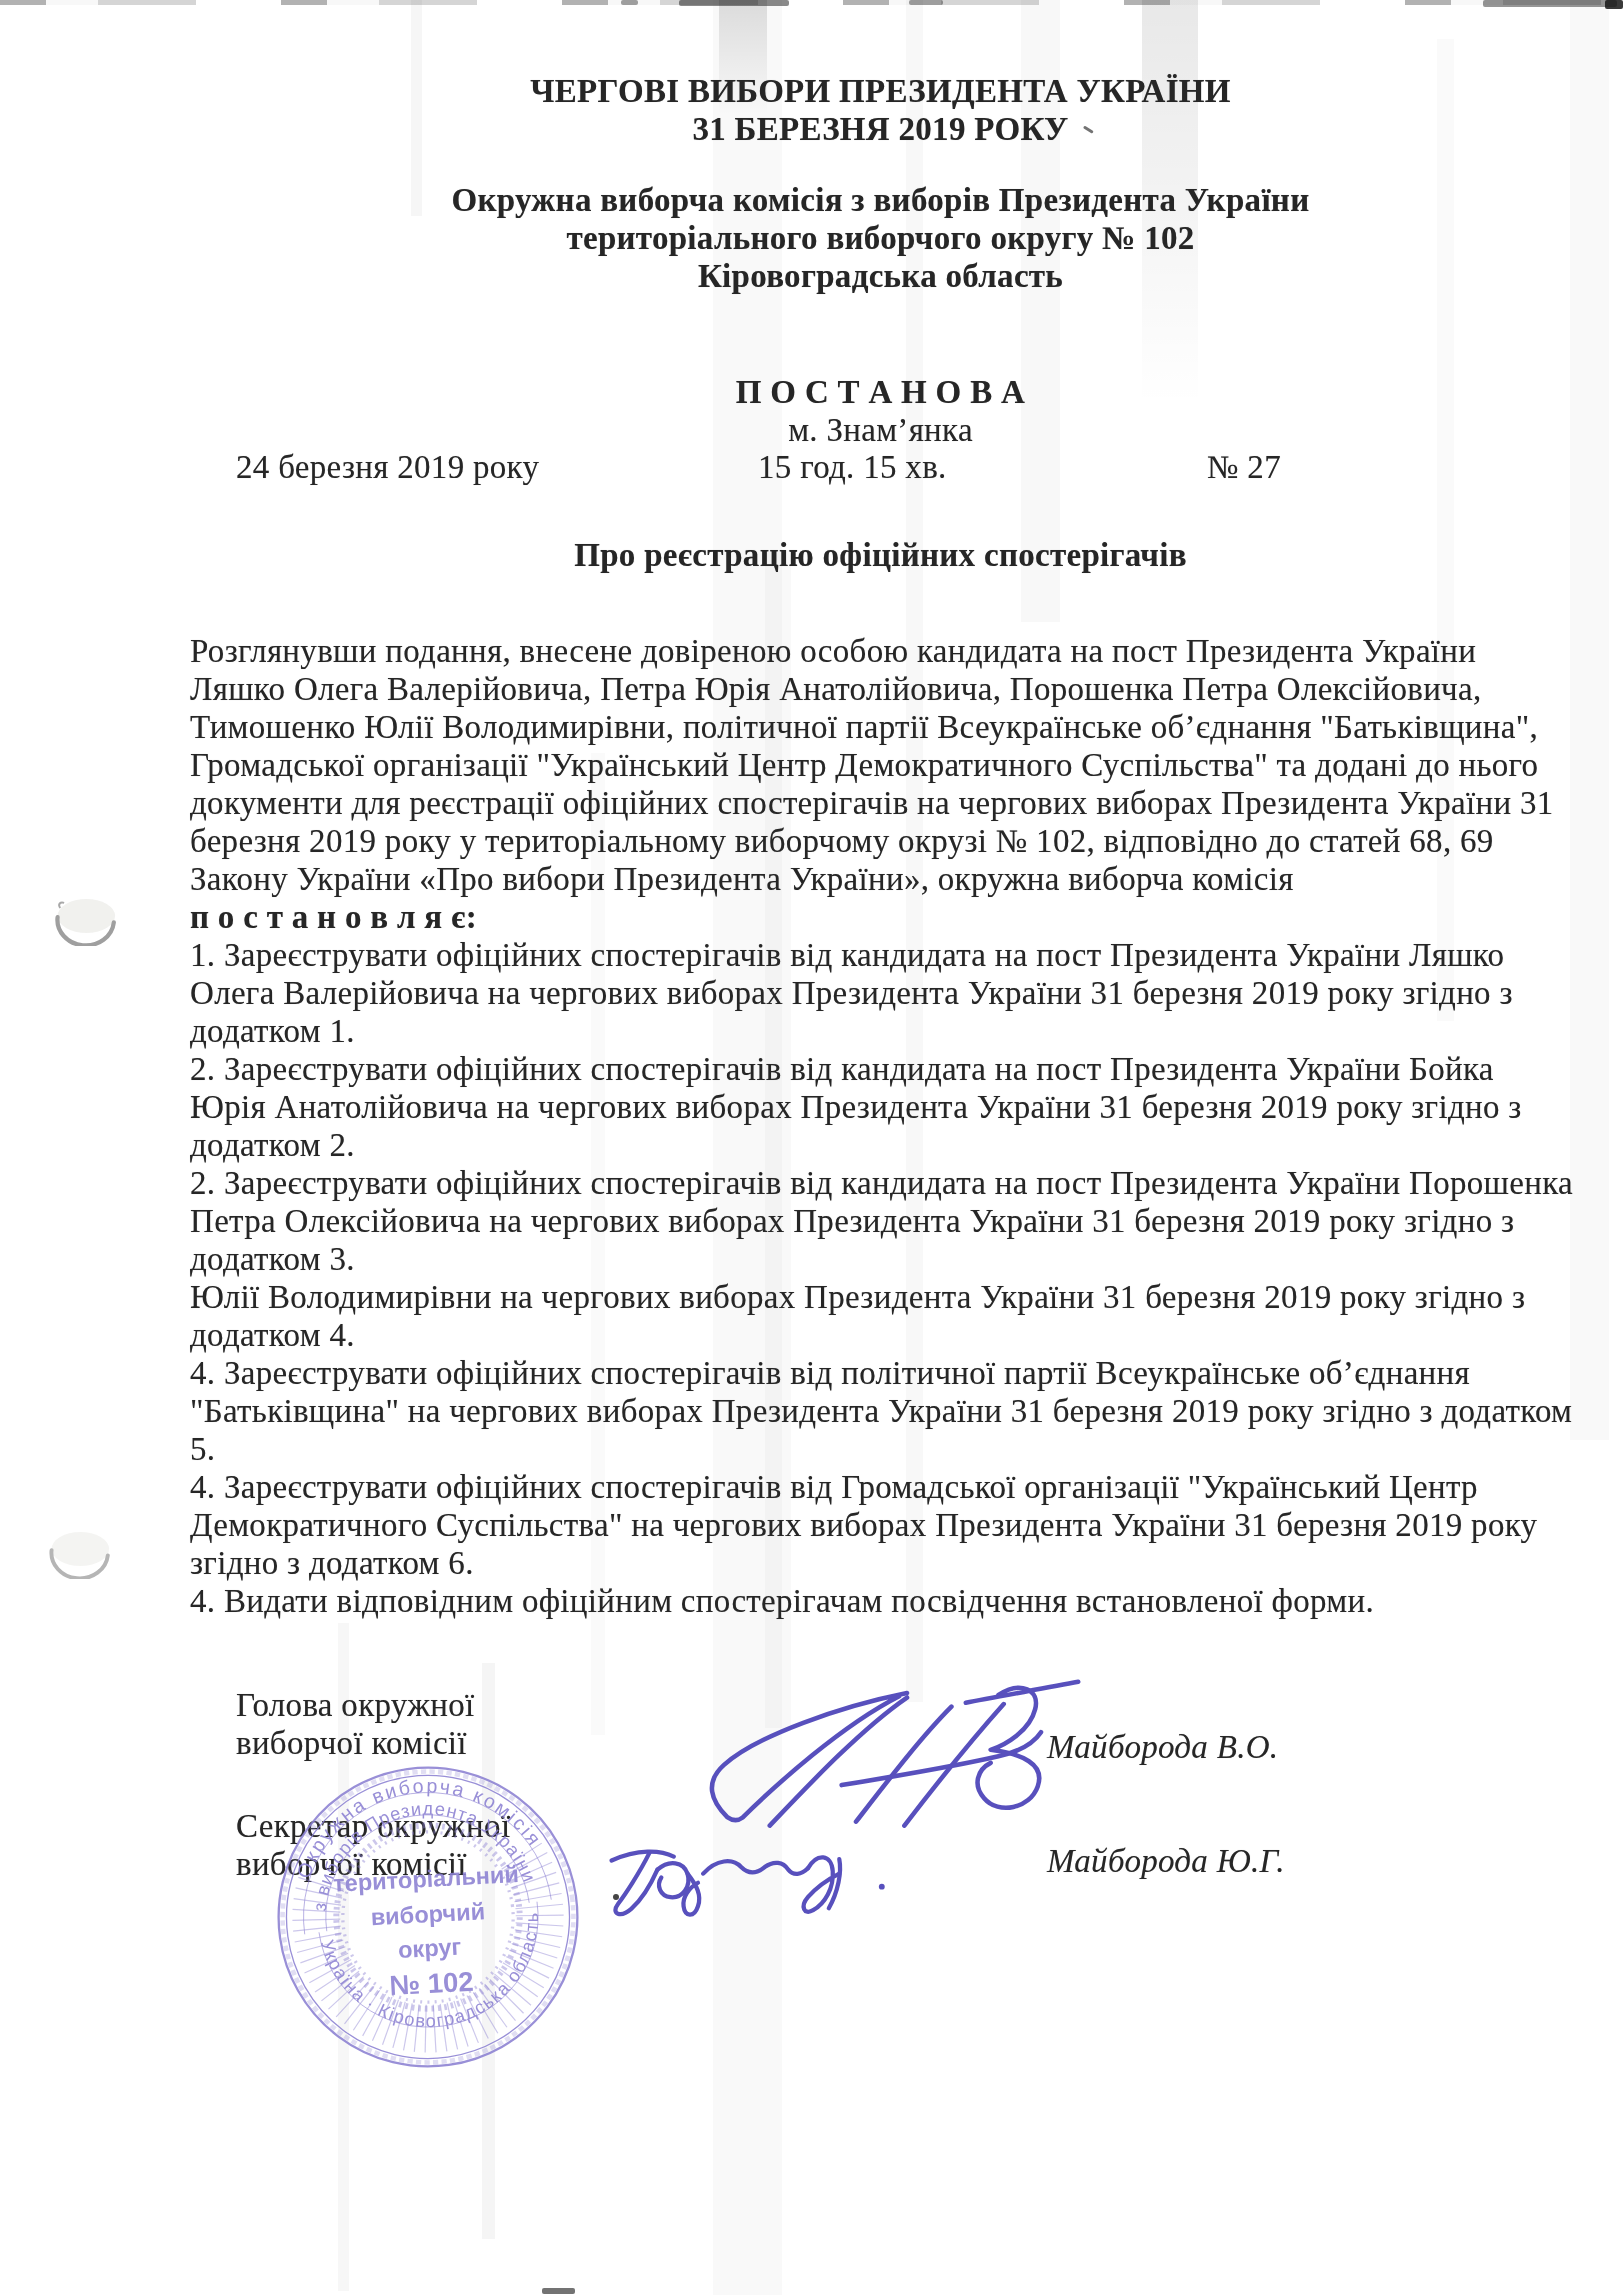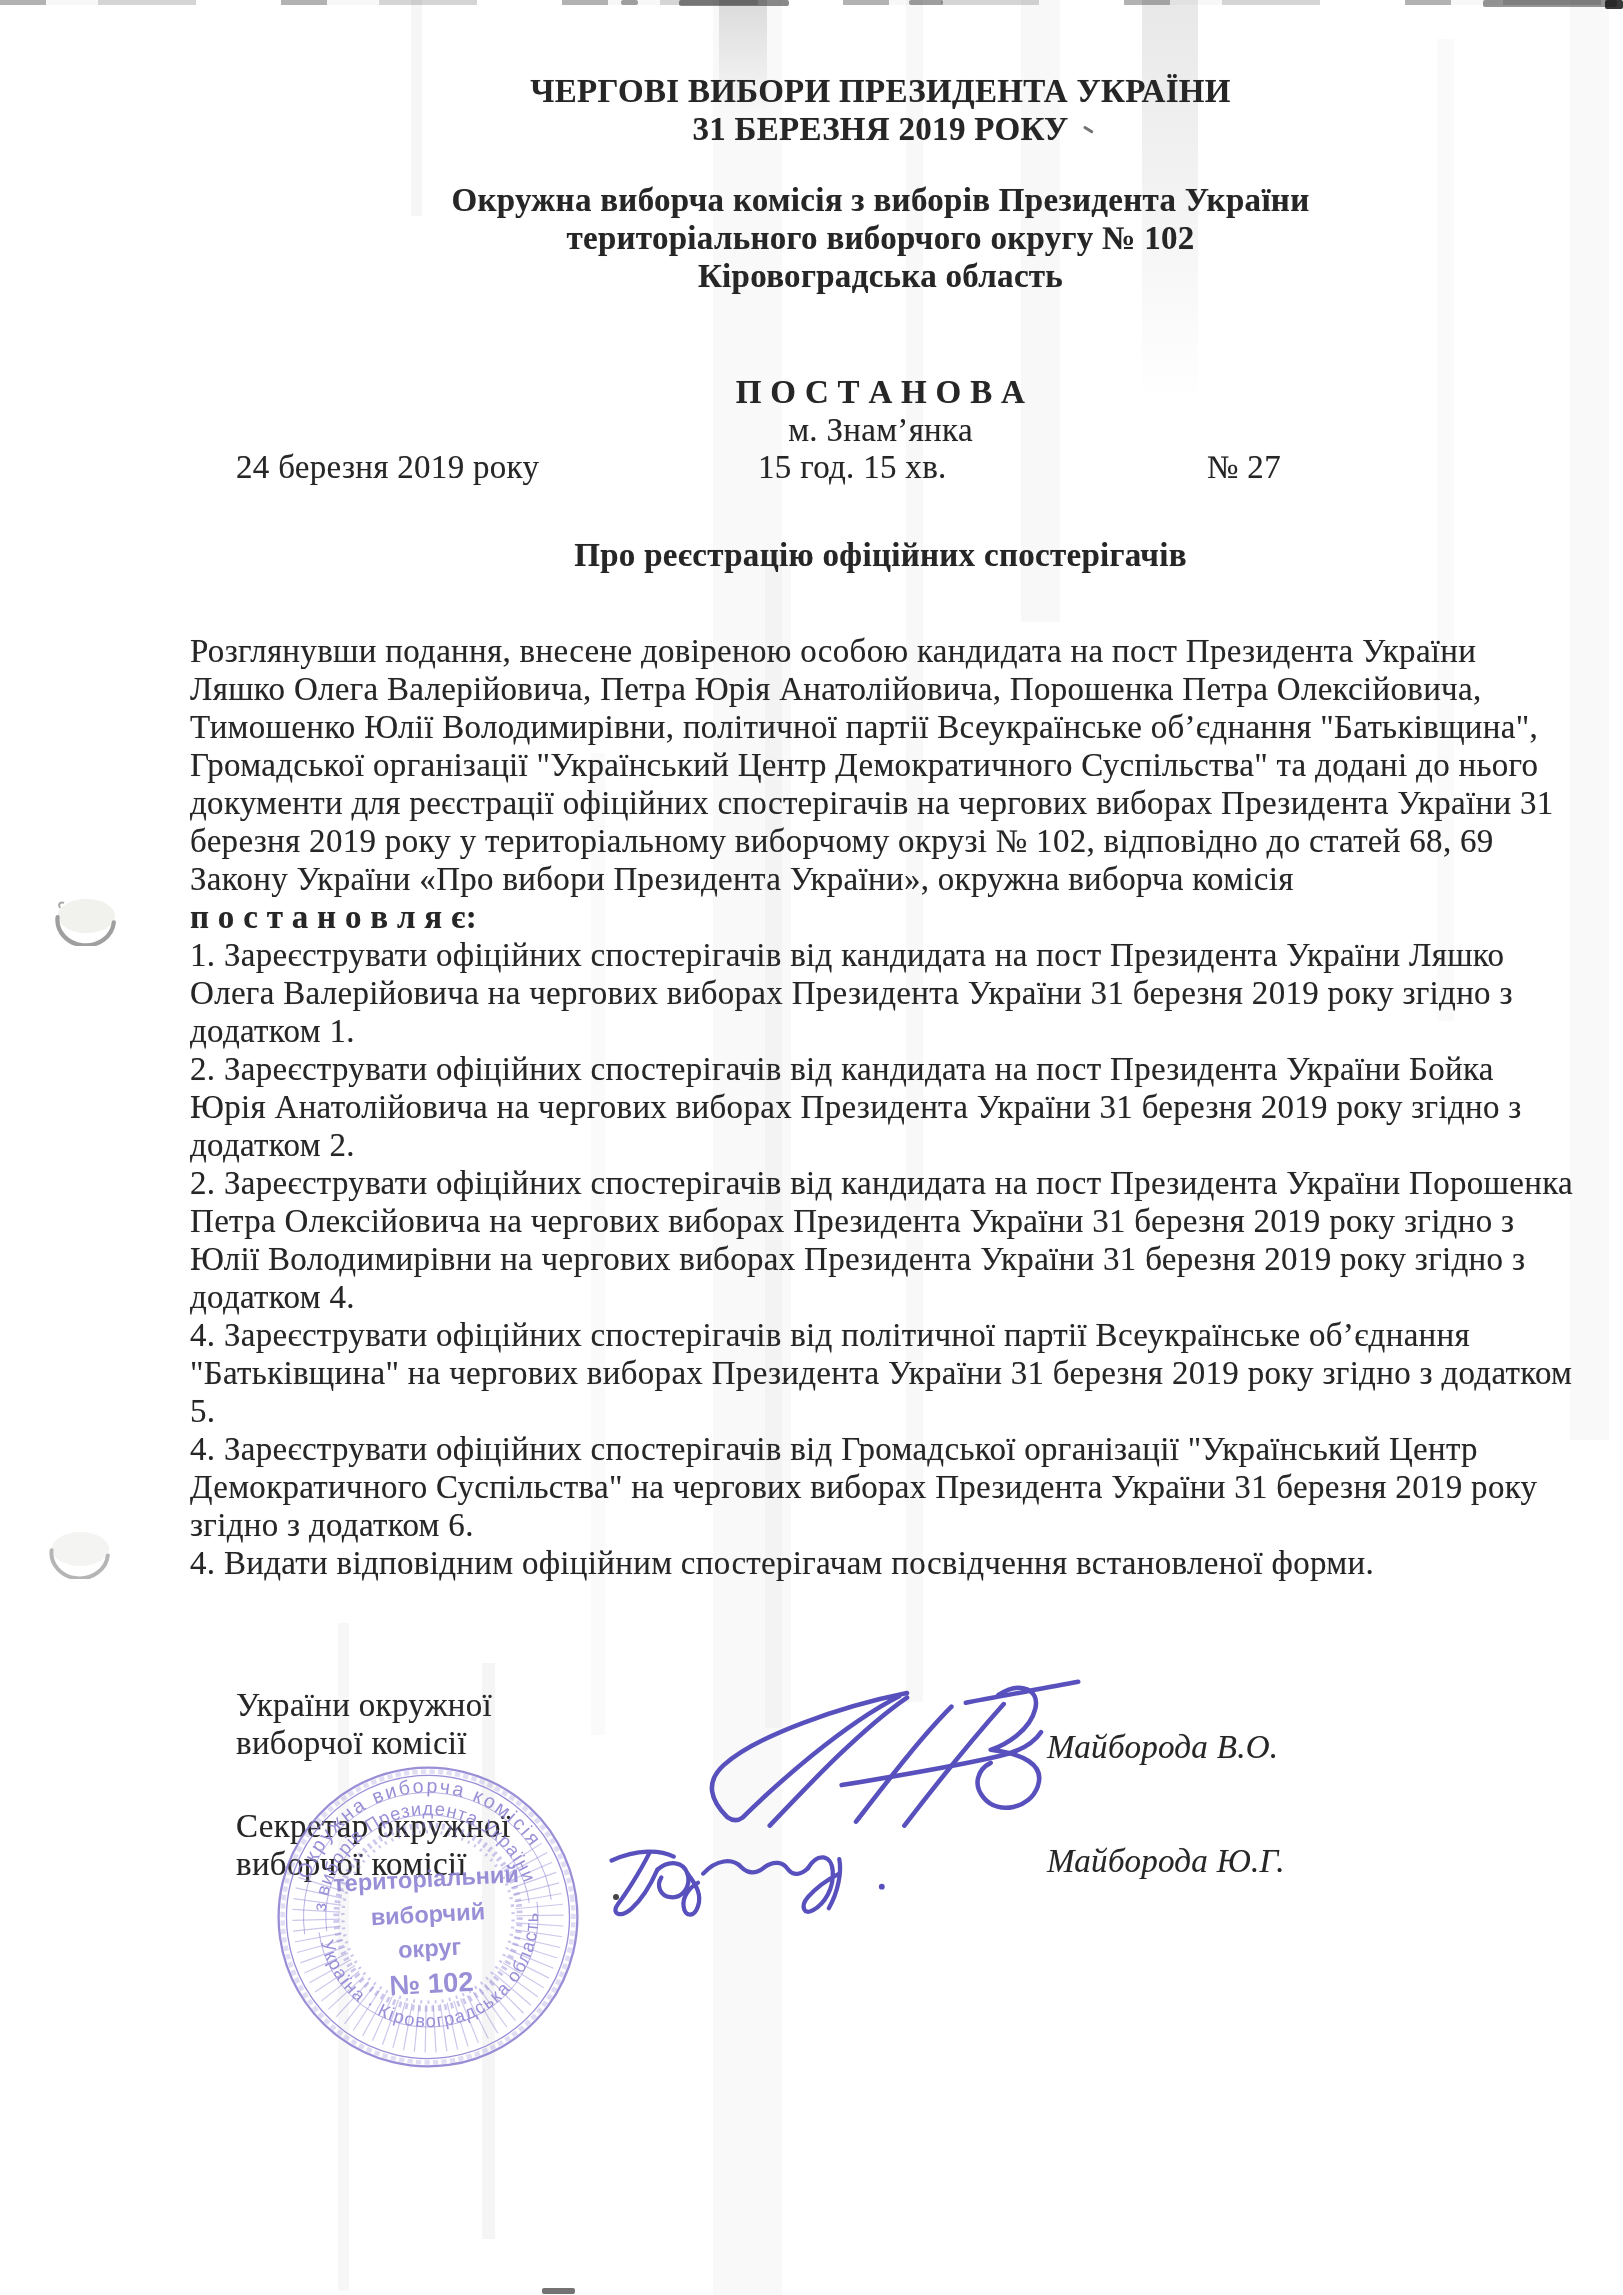--- a/index.html
+++ b/index.html
@@ -115,34 +115,35 @@
     <div class="doc-line b">п о с т а н о в л я є:</div>
     <div>
         <div class="doc-line">1. Зареєструвати офіційних спостерігачів від кандидата на пост Президента України Ляшко</div>
         <div class="doc-line">Олега Валерійовича на чергових виборах Президента України 31 березня 2019 року згідно з</div>
         <div class="doc-line">додатком 1.</div>
         <div class="doc-line">2. Зареєструвати офіційних спостерігачів від кандидата на пост Президента України Бойка</div>
         <div class="doc-line">Юрія Анатолійовича на чергових виборах Президента України 31 березня 2019 року згідно з</div>
         <div class="doc-line">додатком 2.</div>
         <div class="doc-line">2. Зареєструвати офіційних спостерігачів від кандидата на пост Президента України Порошенка</div>
         <div class="doc-line">Петра Олексійовича на чергових виборах Президента України 31 березня 2019 року згідно з</div>
+        <div class="doc-line">додатком 3.</div>
         <div class="doc-line">Юлії Володимирівни на чергових виборах Президента України 31 березня 2019 року згідно з</div>
         <div class="doc-line">додатком 4.</div>
         <div class="doc-line">4. Зареєструвати офіційних спостерігачів від політичної партії Всеукраїнське об’єднання</div>
         <div class="doc-line">"Батьківщина" на чергових виборах Президента України 31 березня 2019 року згідно з додатком</div>
         <div class="doc-line">5.</div>
         <div class="doc-line">4. Зареєструвати офіційних спостерігачів від Громадської організації "Український Центр</div>
         <div class="doc-line">Демократичного Суспільства" на чергових виборах Президента України 31 березня 2019 року</div>
         <div class="doc-line">згідно з додатком 6.</div>
         <div class="doc-line">4. Видати відповідним офіційним спостерігачам посвідчення встановленої форми.</div>
       </div>
   </div>
 
   <div class="abs doc-text" style="left:236px;top:1686px">
-    <div class="doc-line">України окружної</div>
+    <div class="doc-line">Голова окружної</div>
     <div class="doc-line">виборчої комісії</div>
   </div>
   <div class="abs doc-text italic" style="left:1047px;top:1728px">Майборода В.О.</div>
 
   <div class="abs doc-text" style="left:236px;top:1807px">
     <div class="doc-line">Секретар окружної</div>
     <div class="doc-line">виборчої комісії</div>
   </div>
   <div class="abs doc-text italic" style="left:1047px;top:1842px">Майборода Ю.Г.</div>
 

